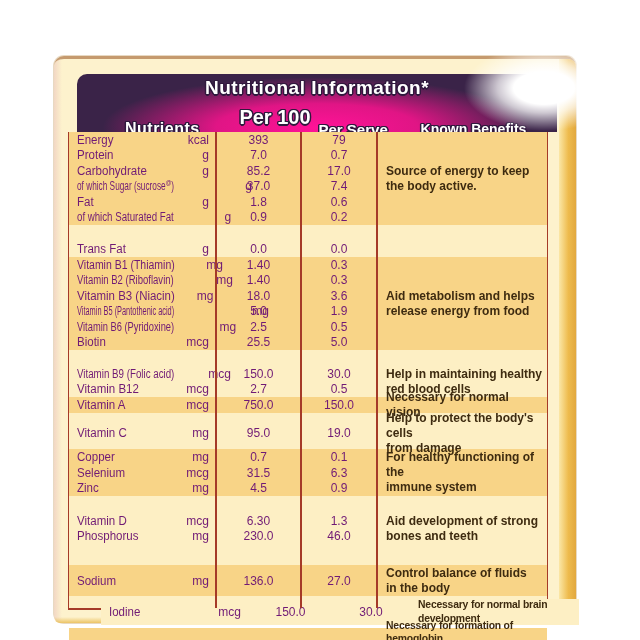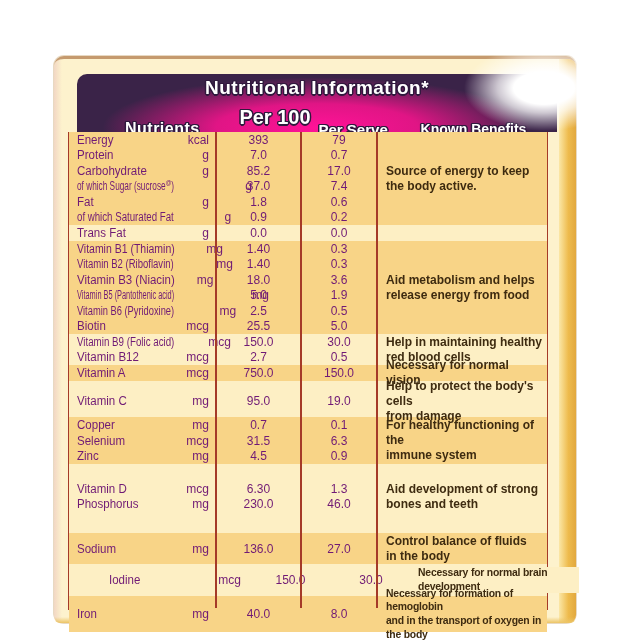--- a/index.html
+++ b/index.html
@@ -62,21 +62,21 @@
     background:#fdefc4;
     border-left:1.5px solid #a53a28;border-right:1.5px solid #a53a28;
     border-bottom:2.5px solid #a53a28;
     box-sizing:border-box;
   }
   .vline{position:absolute;top:0;width:1.5px;height:100%;background:#a53a28;z-index:10;}
   .vl1{left:146px;}.vl2{left:231px;}.vl3{left:307px;}
   
   .band{display:flex;width:100%;box-sizing:border-box;}
   .band.amber{background:#f8d487;}
-  .band.cream{background:#fdefc4;}
+  .band.cream{background:#fdefc4;margin-top:16px;}
   .rows{width:308px;display:flex;flex-direction:column;}
   .trow{flex:1;display:flex;align-items:center;color:#701a75;font-weight:normal;font-size:12px;}
   .name-cell{width:147px;display:flex;align-items:center;box-sizing:border-box;padding-left:8px;}
   .nm{display:inline-block;white-space:nowrap;transform-origin:0 50%;flex:1;}
   .nm .sup{font-size:8px;vertical-align:super;line-height:0;}
   .un{width:34px;text-align:right;padding-right:7px;flex:none;}
   .v100{width:85px;text-align:center;}
   .vsrv{width:76px;text-align:center;}
   .benefit{width:172px;display:flex;align-items:center;box-sizing:border-box;
     padding-left:9px;padding-right:2px;}

